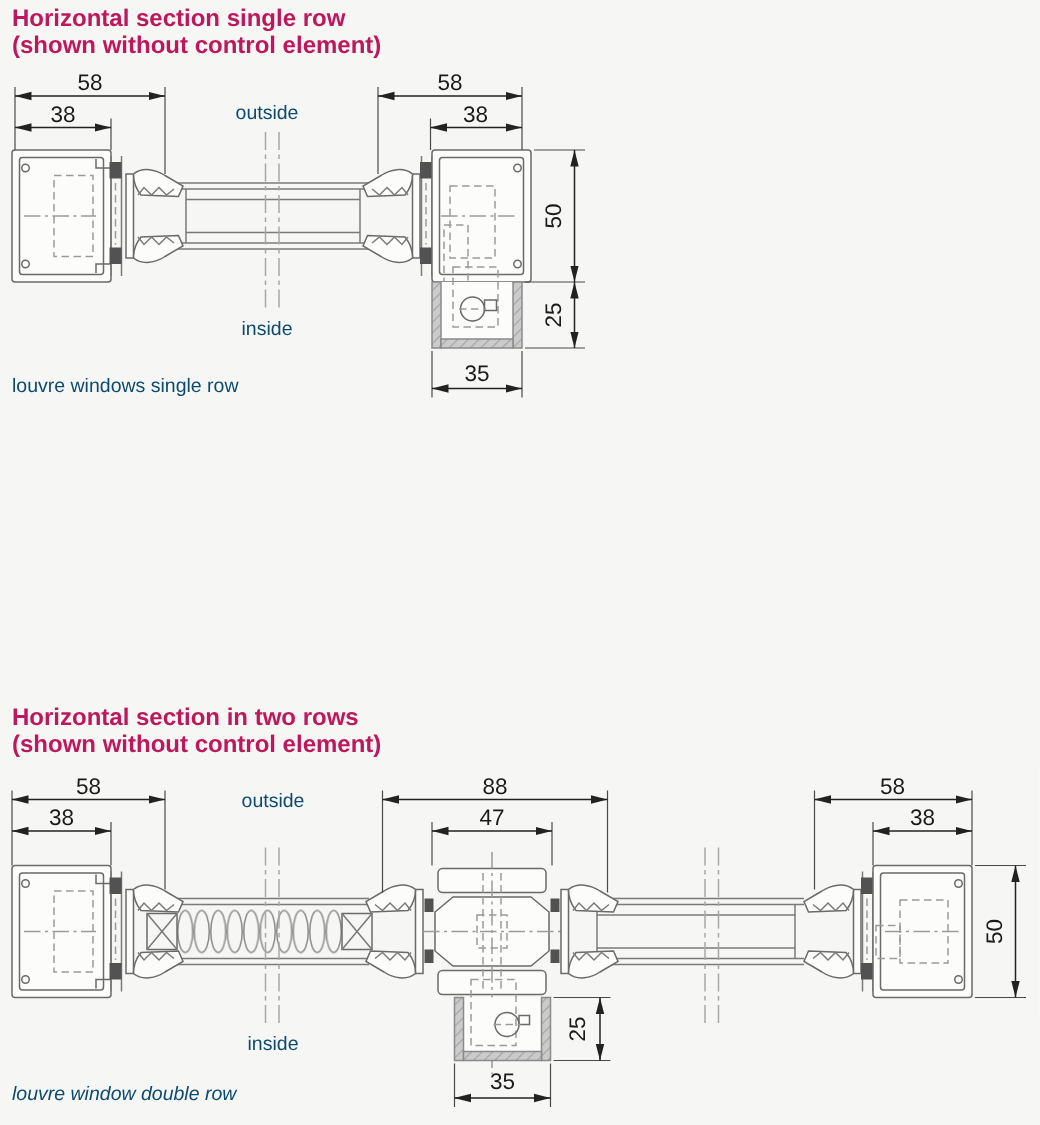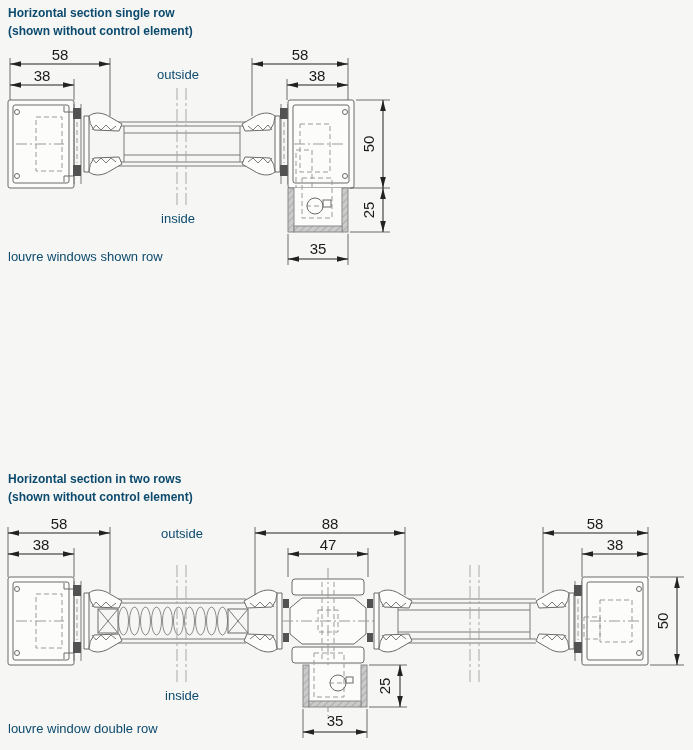--- a/index.html
+++ b/index.html
@@ -1,19 +1,19 @@
 <!DOCTYPE html>
 <html><head>
 <meta charset="utf-8">
 <style>
   html,body{margin:0;padding:0;}
   #page{position:relative;width:693px;height:750px;background:#f6f6f4;overflow:hidden;
         font-family:"Liberation Sans",sans-serif;}
   .abs{position:absolute;}
-  .title{font-size:12px;font-weight:bold;color:#0c4a6e;line-height:18px;white-space:nowrap;}
+  .title{font-size:16px;font-weight:bold;color:#be185d;line-height:18px;white-space:nowrap;}
   .bluelbl{font-size:13px;color:#0c4a6e;white-space:nowrap;}
   .ctr{text-align:center;}
   svg{position:absolute;left:0;overflow:visible;}
   .ln{stroke:#7a7a7a;stroke-width:1;fill:none;}
   .pf{stroke:#6a6a6a;stroke-width:1;fill:#fcfcfb;}
   .pfo{stroke:#6a6a6a;stroke-width:1;fill:none;}
   .dsh{stroke:#9a9a9a;stroke-width:1;fill:none;stroke-dasharray:5 3;}
   .cl{stroke:#9a9a9a;stroke-width:1;fill:none;stroke-dasharray:11 3 2 3;}
   .brk{stroke:#a8a8a8;stroke-width:1;fill:none;stroke-dasharray:12 3 3 3;}
   .ext{stroke:#4a4a4a;stroke-width:0.8;fill:none;}
@@ -143,21 +143,21 @@
     <text class="d" x="42" y="31" text-anchor="middle">38</text>
     <text class="d" x="300" y="10" text-anchor="middle">58</text>
     <text class="d" x="317" y="31" text-anchor="middle">38</text>
     <text class="d" x="374" y="94" text-anchor="middle" transform="rotate(-90 374 94)">50</text>
     <text class="d" x="374" y="160" text-anchor="middle" transform="rotate(-90 374 160)">25</text>
     <text class="d" x="318" y="204" text-anchor="middle">35</text>
   </svg>
 
   <div class="abs bluelbl ctr" style="left:138px;top:67px;width:80px;">outside</div>
   <div class="abs bluelbl ctr" style="left:138px;top:211px;width:80px;">inside</div>
-  <div class="abs bluelbl" style="left:8px;top:249px;">louvre windows shown row</div>
+  <div class="abs bluelbl" style="left:8px;top:249px;">louvre windows single row</div>
 
   <div class="abs title" style="left:8px;top:470px;">Horizontal section in two rows</div>
   <div class="abs title" style="left:8px;top:488px;">(shown without control element)</div>
 
   <svg width="693" height="230" style="top:520px;">
     <defs>
       <marker id="aS2" markerWidth="12" markerHeight="8" refX="0" refY="4" orient="auto" markerUnits="userSpaceOnUse">
         <path d="M0,4 L11,1.2 L11,6.8 Z" fill="#222"></path>
       </marker>
       <marker id="aE2" markerWidth="12" markerHeight="8" refX="11" refY="4" orient="auto" markerUnits="userSpaceOnUse">
@@ -312,15 +312,15 @@
     <text class="d" x="328" y="30" text-anchor="middle">47</text>
     <text class="d" x="595" y="9" text-anchor="middle">58</text>
     <text class="d" x="615" y="30" text-anchor="middle">38</text>
     <text class="d" x="668" y="101" text-anchor="middle" transform="rotate(-90 668 101)">50</text>
     <text class="d" x="390" y="166" text-anchor="middle" transform="rotate(-90 390 166)">25</text>
     <text class="d" x="335" y="206" text-anchor="middle">35</text>
   </svg>
 
   <div class="abs bluelbl ctr" style="left:142px;top:526px;width:80px;">outside</div>
   <div class="abs bluelbl ctr" style="left:142px;top:688px;width:80px;">inside</div>
-  <div class="abs bluelbl" style="left:8px;top:721px;">louvre window double row</div>
+  <div class="abs bluelbl" style="left:8px;top:721px;font-style:italic;">louvre window double row</div>
 
 </div>
 
 </body></html>

